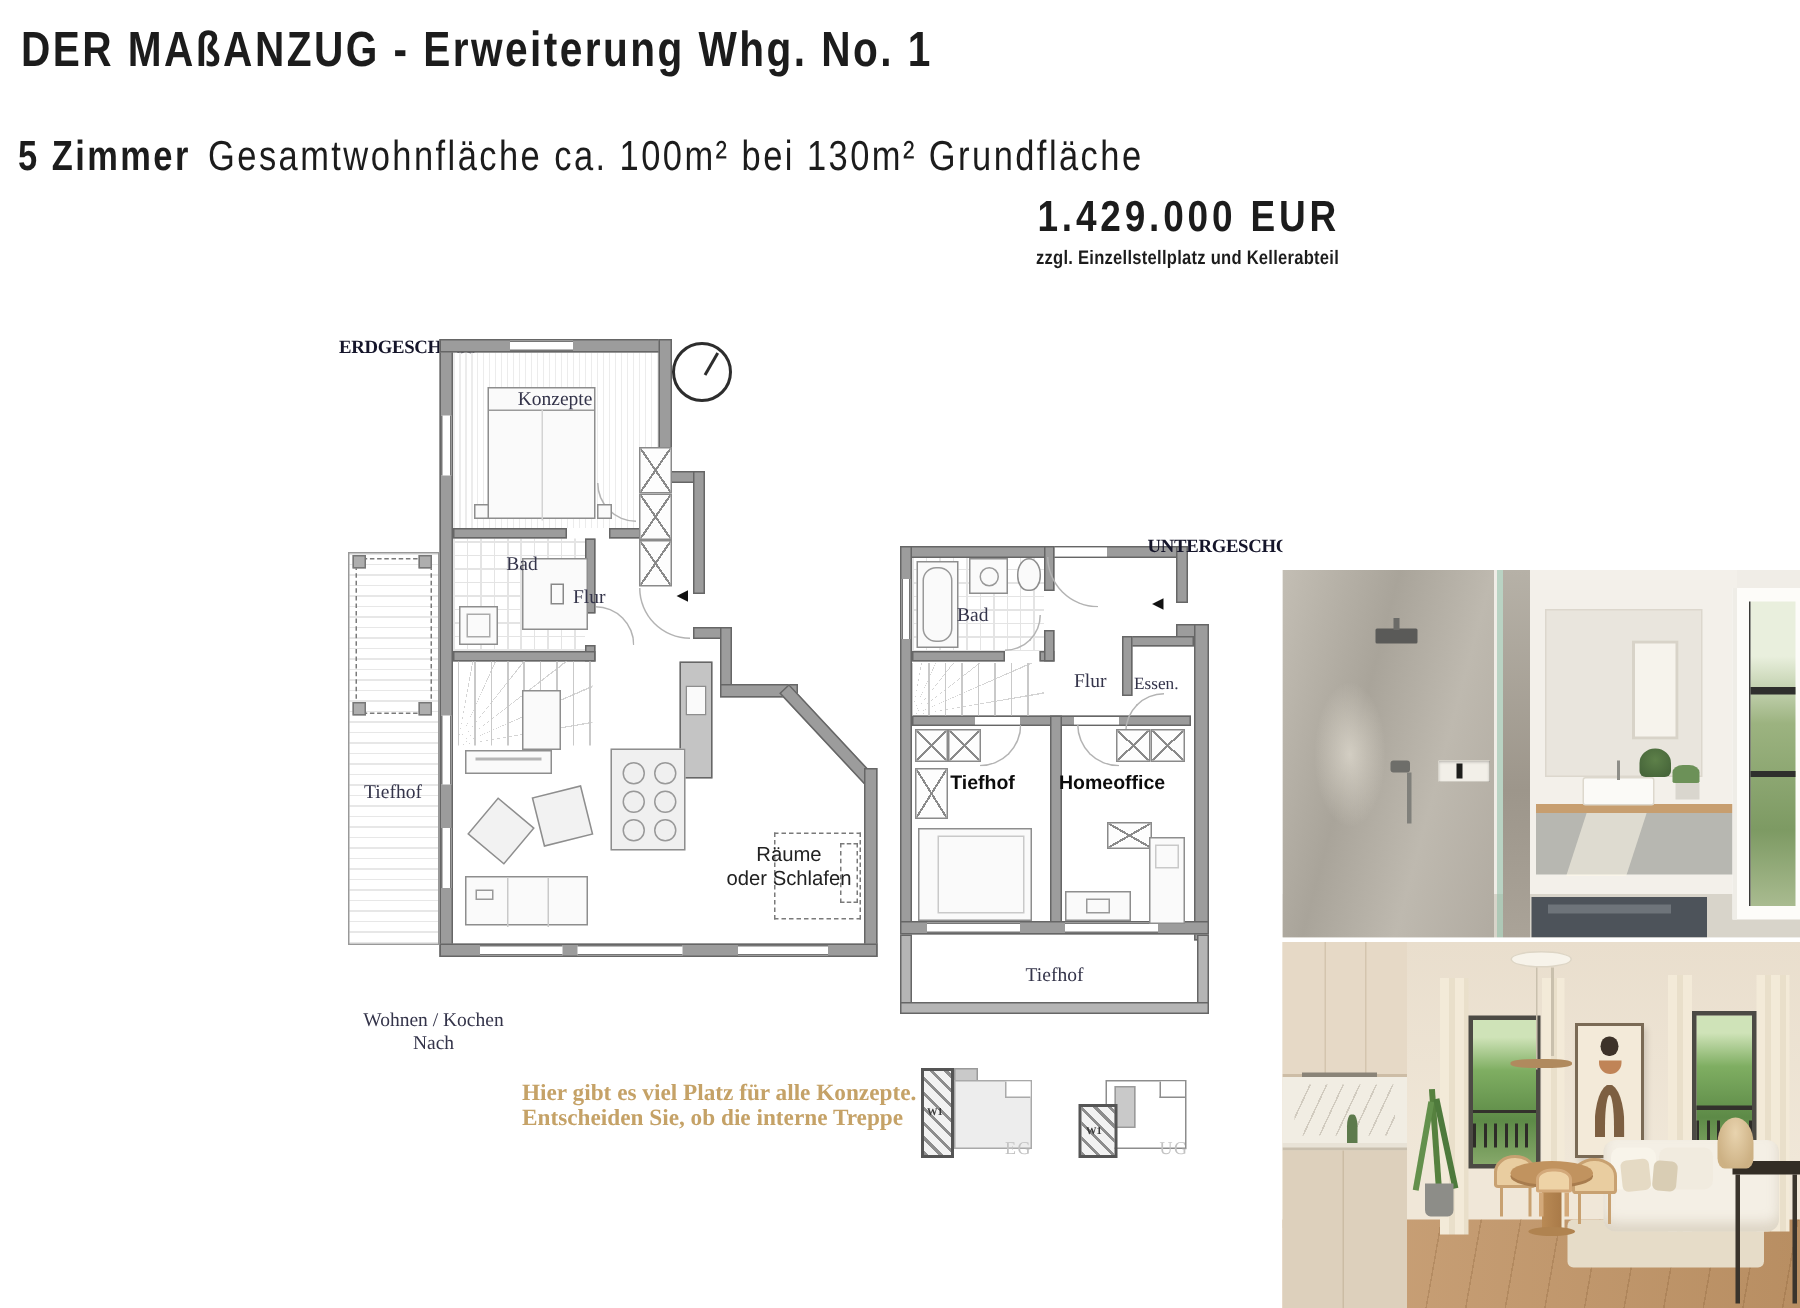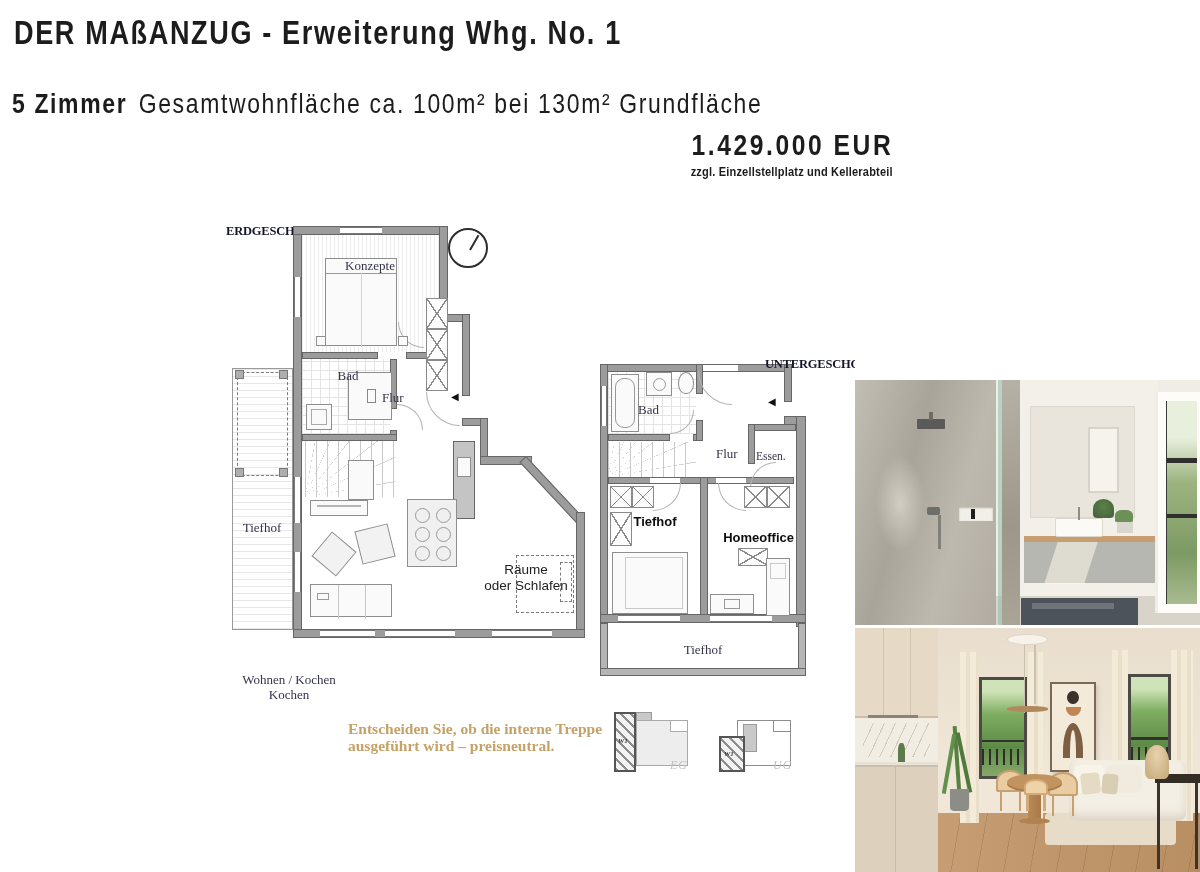--- a/index.html
+++ b/index.html
@@ -36,21 +36,21 @@
   .arc{position:absolute;border:1px solid #b3b3b3;box-sizing:border-box;background:transparent;}
   .post{position:absolute;background:#aeaeae;border:1px solid #777;box-sizing:border-box;}
   .plan-t{position:absolute;font-family:"Liberation Serif",serif;font-weight:700;font-size:12.5px;color:#15152a;letter-spacing:-.2px;white-space:nowrap;}
   .rm{position:absolute;font-family:"Liberation Serif",serif;font-size:13px;color:#34344a;white-space:nowrap;}
   .rmb{position:absolute;font-family:"Liberation Sans",sans-serif;font-weight:700;font-size:13px;color:#0c0c0c;white-space:nowrap;}
   .rms{position:absolute;font-family:"Liberation Sans",sans-serif;font-size:13.5px;color:#222;text-align:center;line-height:16px;}
   .arrow{position:absolute;font-size:10px;color:#111;}
   .compass{position:absolute;width:40px;height:40px;border:2px solid #2d2d2d;border-radius:50%;box-sizing:border-box;}
   .needle{position:absolute;left:19px;top:3px;width:2px;height:17px;background:#2d2d2d;transform:rotate(30deg);transform-origin:50% 100%;}
   
-  .key{position:absolute;width:80px;height:66px;font-style:italic;}
+  .key{position:absolute;width:80px;height:66px;}
   .hatch{position:absolute;border:2px solid #555;box-sizing:border-box;
          background-image:repeating-linear-gradient(45deg,#8d8d8d 0 2px,#f2f2f2 2px 7px);}
   .keymain{position:absolute;border:1px solid #a9a9a9;box-sizing:border-box;}
   .keymid{position:absolute;background:#c9c9c9;border:1px solid #9a9a9a;box-sizing:border-box;}
   .keylbl{position:absolute;font-family:"Liberation Serif",serif;font-size:12px;color:#c2c2c2;letter-spacing:1px;}
   .welbl{position:absolute;font-family:"Liberation Serif",serif;font-weight:700;font-size:7px;color:#3a3a3a;}
   
   #promo{left:348px;top:720px;font-family:"Liberation Serif",serif;font-style:italic;font-weight:700;
          font-size:15.5px;line-height:17px;color:#c5a267;}
   #note{left:630px;top:794px;font-size:12.5px;line-height:17.5px;color:#2e2e2e;}
@@ -162,21 +162,21 @@
     <span class="rm" style="left:152px;top:168px;">Flur</span>
     <span class="rm" style="left:6px;top:298px;width:52px;text-align:center;">Tiefhof</span>
     <span class="rms" style="left:244px;top:340px;width:104px;">
         <i>Räume</i>
         <i>oder Schlafen</i>
       </span>
   </div>
 
   <div class="rm" style="left:233px;top:672px;width:112px;text-align:center;line-height:15px;">
     <i>Wohnen / Kochen</i>
-      <i>Kochen</i>
+      <i>Nach</i>
   </div>
 
   <div class="plan" style="left:598px;top:362px;width:215px;height:322px;">
 
     <i class="tiles" style="left:10px;top:10px;width:88px;height:62px;"></i>
 
     <i class="w" style="left:2px;top:2px;width:192px;height:8px;"></i>
     <i class="win" style="left:104px;top:3px;width:36px;height:6px;background:#fff;border:none;"></i>
     <i class="w" style="left:2px;top:2px;width:8px;height:263px;"></i>
     <i class="winv" style="left:3px;top:24px;width:6px;height:40px;"></i>
@@ -232,21 +232,21 @@
     <i class="f" style="left:112px;top:232px;width:44px;height:20px;">
         <i style="margin:4px auto;width:14px;height:8px;border:1px solid #999;"></i>
       </i>
 
     <span class="arrow" style="left:170px;top:34px;">◀</span>
 
     <span class="rm" style="left:40px;top:40px;">Bad</span>
     <span class="rm" style="left:118px;top:84px;">Flur</span>
     <span class="rm" style="left:158px;top:88px;font-size:11.5px;">Essen.</span>
     <span class="rmb" style="left:14px;top:152px;width:86px;text-align:center;">Tiefhof</span>
-    <span class="rmb" style="left:108px;top:168px;width:88px;text-align:right;">Homeoffice</span>
+    <span class="rmb" style="left:108px;top:152px;width:88px;text-align:left;">Homeoffice</span>
     <span class="rm" style="left:10px;top:280px;width:190px;text-align:center;">Tiefhof</span>
   </div>
 
   <div class="plan-t" style="left:765px;top:357px;width:90px;overflow:hidden;">UNTERGESCHOSS</div>
 
   <div class="key" style="left:612px;top:710px;">
     <i class="hatch" style="left:2px;top:2px;width:22px;height:60px;"></i>
     <i class="keymid" style="left:24px;top:2px;width:16px;height:34px;"></i>
     <i class="keymain" style="left:24px;top:10px;width:52px;height:46px;background:#ededed;">
         <i style="position:absolute;right:0;top:0;width:16px;height:10px;background:#fff;border-left:1px solid #aaa;border-bottom:1px solid #aaa;"></i>
@@ -258,22 +258,22 @@
     <i class="keymain" style="left:22px;top:10px;width:54px;height:46px;background:#fff;border-color:#8d8d8d;">
         <i style="position:absolute;right:0;top:0;width:16px;height:10px;background:#fff;border-left:1px solid #8d8d8d;border-bottom:1px solid #8d8d8d;"></i>
       </i>
     <i class="keymid" style="left:28px;top:14px;width:14px;height:28px;"></i>
     <i class="hatch" style="left:4px;top:26px;width:26px;height:36px;"></i>
     <span class="welbl" style="left:9px;top:40px;">W1</span>
     <span class="keylbl" style="left:58px;top:48px;">UG</span>
   </div>
 
   <div id="promo" class="abs">
+    <i>Hier gibt es viel Platz für alle Konzepte.</i>
       <i>Entscheiden Sie, ob die interne Treppe</i>
-      <i>ausgeführt wird – preisneutral.</i>
   </div>
 
   <div class="photo" style="left:855px;top:380px;width:345px;height:245px;background:#f0ede7;">
     <i class="ph" style="left:0;top:88%;width:100%;height:12%;background:#d8d4ca;"></i>
     <i class="ph" style="left:0;top:0;width:41%;height:100%;background:linear-gradient(105deg,#c3beb4,#a9a49a 38%,#beb9af 68%,#b1aba1);"></i>
     <i class="ph" style="left:6%;top:30%;width:14%;height:40%;background:radial-gradient(ellipse,rgba(245,240,228,.55),transparent 70%);"></i>
     <i class="ph" style="left:18%;top:16%;width:8%;height:4%;background:#5a5a58;border-radius:1px;"></i>
     <i class="ph" style="left:21.5%;top:13%;width:1%;height:3.5%;background:#6b6b68;"></i>
     <i class="ph" style="left:21%;top:52%;width:3.5%;height:3%;background:#6e6e6a;border-radius:2px;"></i>
     <i class="ph" style="left:24%;top:55%;width:.8%;height:14%;background:#80807b;"></i>

